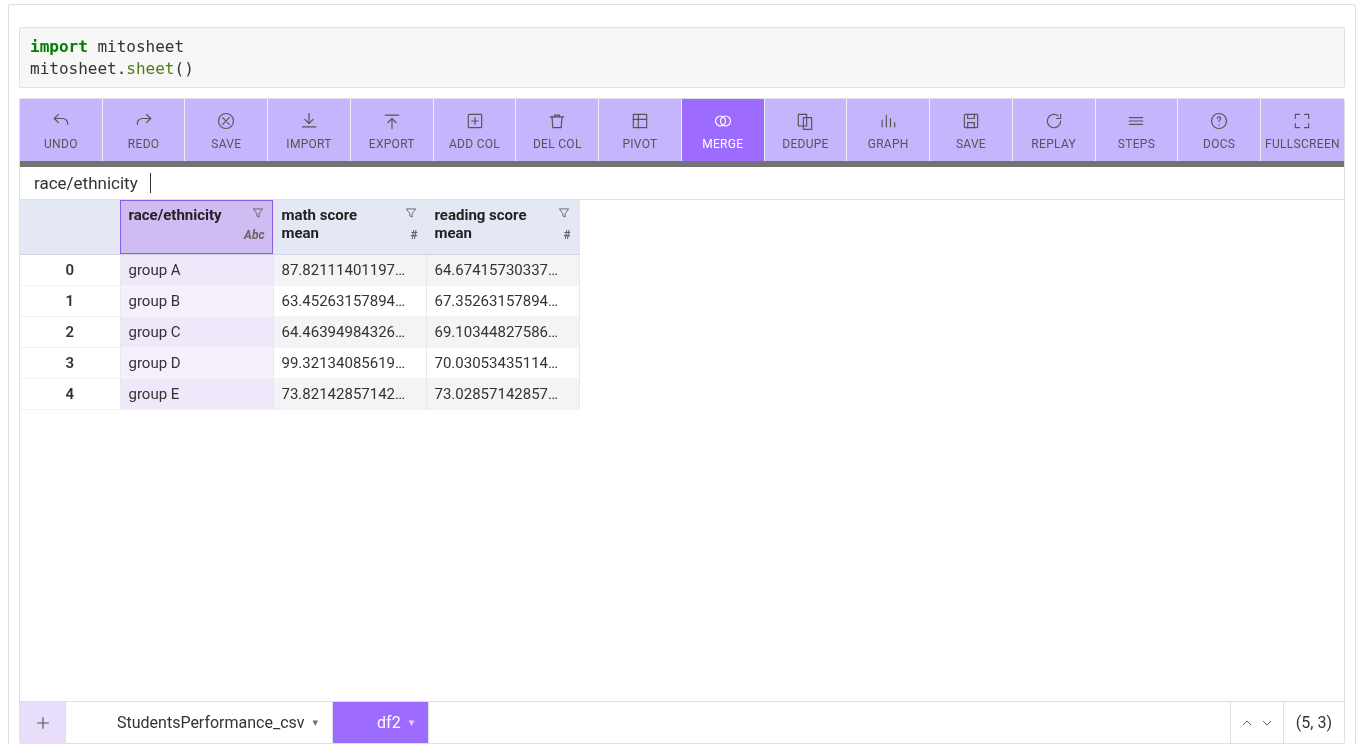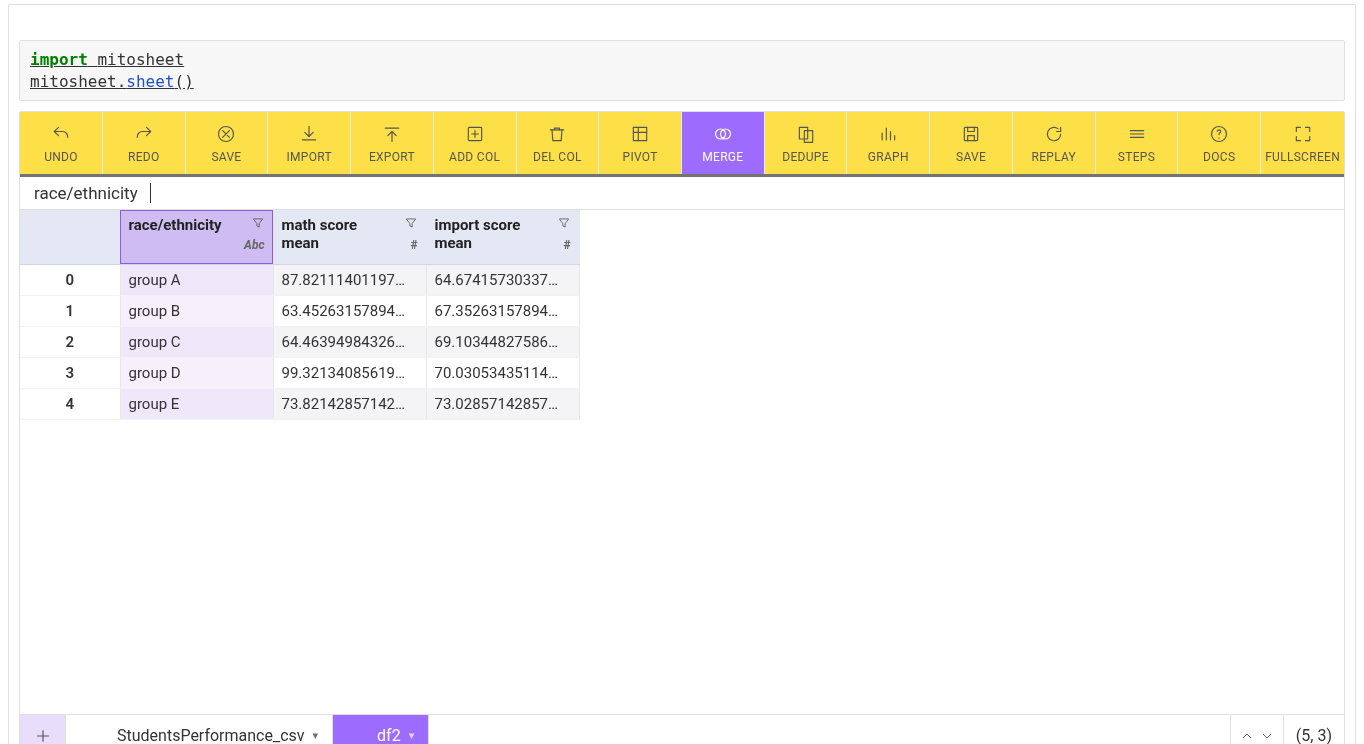--- a/index.html
+++ b/index.html
@@ -13,45 +13,43 @@
     overflow: hidden;
   }
   .outer {
     border: 1px solid #e0e0e0;
     margin: 4px 8px 0 8px;
     border-radius: 2px;
   }
   .code-cell {
     background: #f7f7f7;
     border: 1px solid #e0e0e0;
-    margin: 35px 10px 10px 10px;
+    margin: 22px 10px 10px 10px;
     padding: 8px 10px;
     font-family: "SFMono-Regular", Consolas, monospace;
     font-size: 16px;
     line-height: 1.35;
     border-radius: 2px;
-    text-decoration: underline;
   }
   .kw { color: #008000; font-weight: bold; }
-  .fn-call { color: #1d4ed8; }
+  .fn-call { color: #4d7c0f; }
   .mito-container {
     border: 1px solid #e0e0e0;
     margin: 0 10px 0 10px;
     border-radius: 2px;
     display: flex;
     flex-direction: column;
     height: 646px;
     background: #fff;
   }
   
   .toolbar {
     display: flex;
-    border-bottom: 3px solid #737373;
-    background: #fde047;
-    justify-content: flex-end;
+    border-bottom: 6px solid #737373;
+    background: #c4b5fd;
   }
   .tb-item {
     flex: 1;
     display: flex;
     flex-direction: column;
     align-items: center;
     justify-content: center;
     gap: 6px;
     padding: 12px 4px 10px 4px;
     color: #555;
@@ -387,21 +385,21 @@
                 <span class="type-icon ">Abc</span>
               </th>
               <th>
                 <span class="col-name">math score mean</span>
                 <span class="filter-icon"><svg class="icon" width="14" height="14" viewBox="0 0 24 24">
                     <path d="M4 5h16l-6 8v6l-4-2v-4z"></path>
                   </svg></span>
                 <span class="type-icon num">#</span>
               </th>
               <th>
-                <span class="col-name">import score mean</span>
+                <span class="col-name">reading score mean</span>
                 <span class="filter-icon"><svg class="icon" width="14" height="14" viewBox="0 0 24 24">
                     <path d="M4 5h16l-6 8v6l-4-2v-4z"></path>
                   </svg></span>
                 <span class="type-icon num">#</span>
               </th>
             </tr>
         </thead>
         <tbody id="grid-body">
             <tr>
               <td class="index-cell">0</td>

